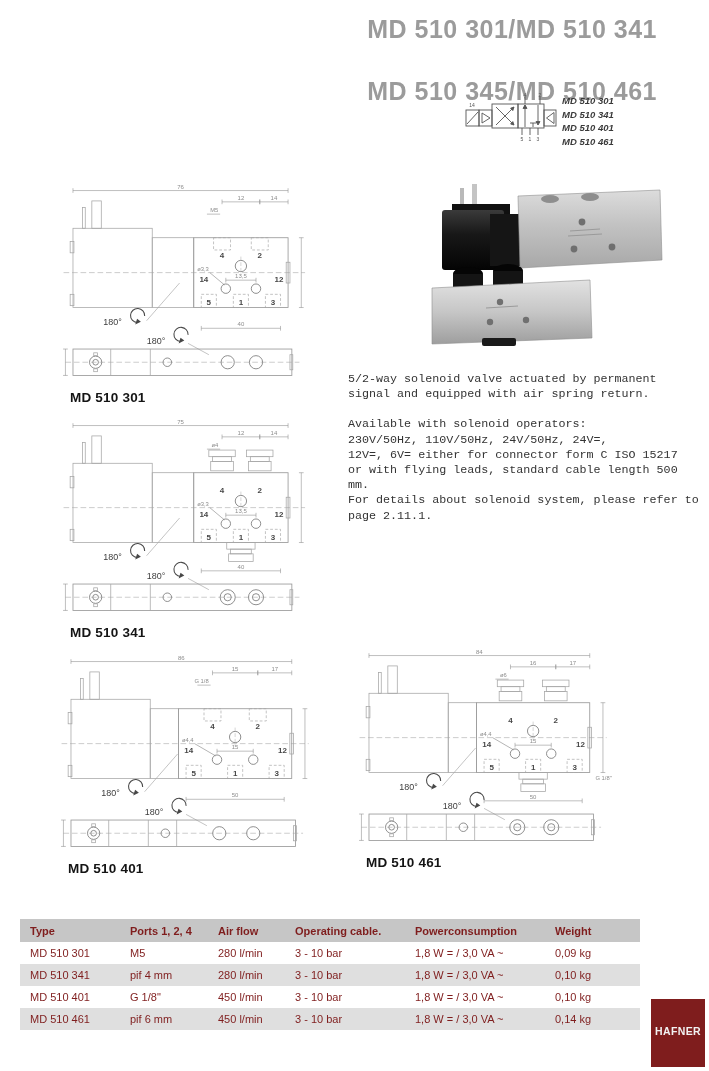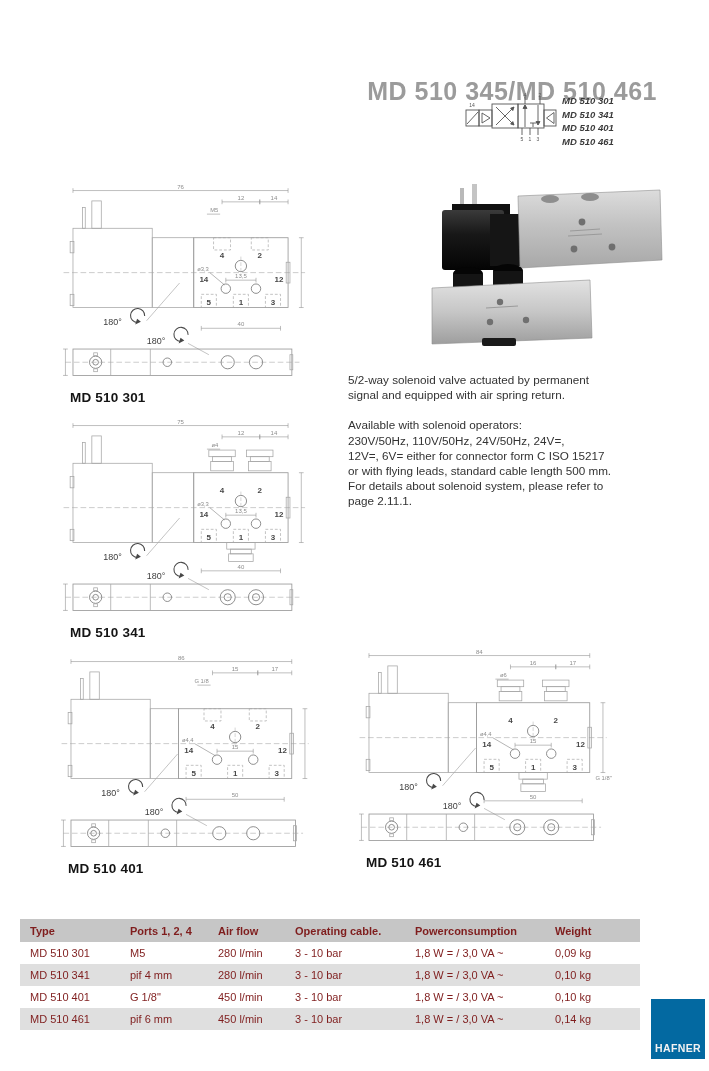--- a/index.html
+++ b/index.html
@@ -5,40 +5,40 @@
   html,body{margin:0;padding:0;background:#ffffff;}
   .page{position:relative;width:709px;height:1071px;background:#ffffff;overflow:hidden;
         font-family:"Liberation Sans",sans-serif;color:#333;}
   .title{position:absolute;top:14px;right:52px;text-align:right;color:#9b9b9b;
          font-weight:bold;font-size:25px;line-height:31px;letter-spacing:.5px;white-space:pre-line;}
   .symbol-wrap{position:absolute;left:464px;top:92px;}
   .model-list{position:absolute;left:562px;top:94px;font-size:9.5px;font-style:italic;
               line-height:13.6px;color:#3a3a3a;font-weight:bold;}
   .photos{position:absolute;left:430px;top:176px;}
   .desc{position:absolute;left:348px;top:372px;width:356px;font-size:11.7px;line-height:15.2px;color:#333;}
-  .desc p{margin:0 0 15px 0;white-space:pre-line;}
+  .desc p{margin:0 0 15px 0;white-space:pre-line;font-family:Liberation Mono, monospace;}
   .drawing{position:absolute;}
   .d1{left:56px;top:183px;} .d2{left:56px;top:418px;} .d3{left:54px;top:654px;} .d4{left:352px;top:648px;}
   .drawing-label{font-size:13.5px;font-weight:bold;color:#141414;margin:3px 0 0 14px;letter-spacing:.2px;}
   .spec-table{position:absolute;left:20px;top:919px;width:620px;font-size:11px;color:#7f1d1d;}
   .t-row{display:grid;grid-template-columns:100px 88px 77px 120px 140px 95px;align-items:center;height:22px;}
   .t-row.head{height:23px;background:#c6c6c6;font-weight:bold;}
   .t-row.alt{background:#dfdfdf;}
   .t-cell{padding-left:10px;white-space:nowrap;overflow:hidden;}
-  .logo{position:absolute;left:651px;top:999px;width:54px;height:60px;background:#0369a1;
-        display:flex;align-items:flex-end;justify-content:center;}
+  .logo{position:absolute;left:651px;top:999px;width:54px;height:68px;background:#7f1d1d;
+        display:flex;align-items:center;justify-content:center;}
   .logo span{color:#f2f2f2;font-size:10.5px;font-weight:bold;letter-spacing:.4px;padding-bottom:5px;}
   svg text{font-family:"Liberation Sans",sans-serif;}
 </style>
 </head>
 <body>
 
 <div class="page">
 
-  <div class="title"><br>
+  <div class="title"><span>MD 510 301/MD 510 341</span><br>
     <span>MD 510 345/MD 510 461</span>
   </div>
 
   <div class="symbol-wrap">
     <svg width="94" height="50" viewBox="0 0 94 50">
       <g stroke="#555" stroke-width="0.9" fill="none">
         <rect x="2" y="18" width="13" height="16"></rect>
         <line x1="3" y1="32" x2="14" y2="20"></line>
         <rect x="15" y="18" width="13" height="16"></rect>
         <polygon points="18,21 18,31 26,26" fill="none"></polygon>

